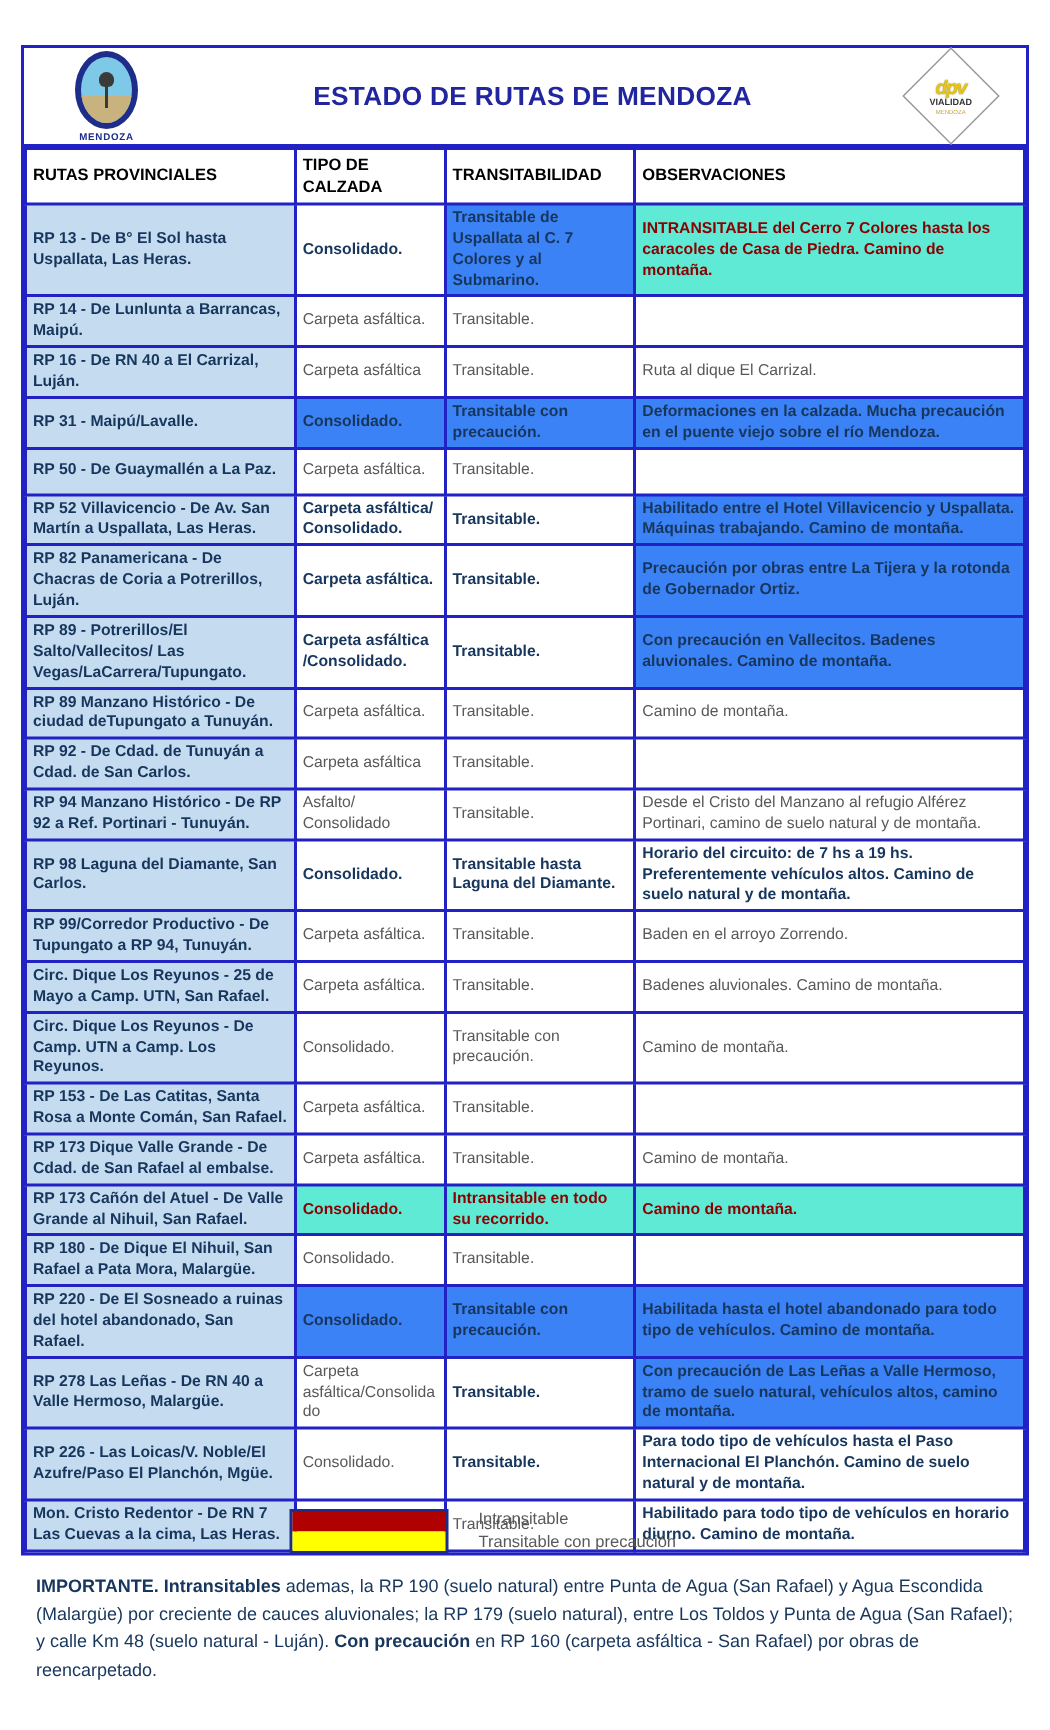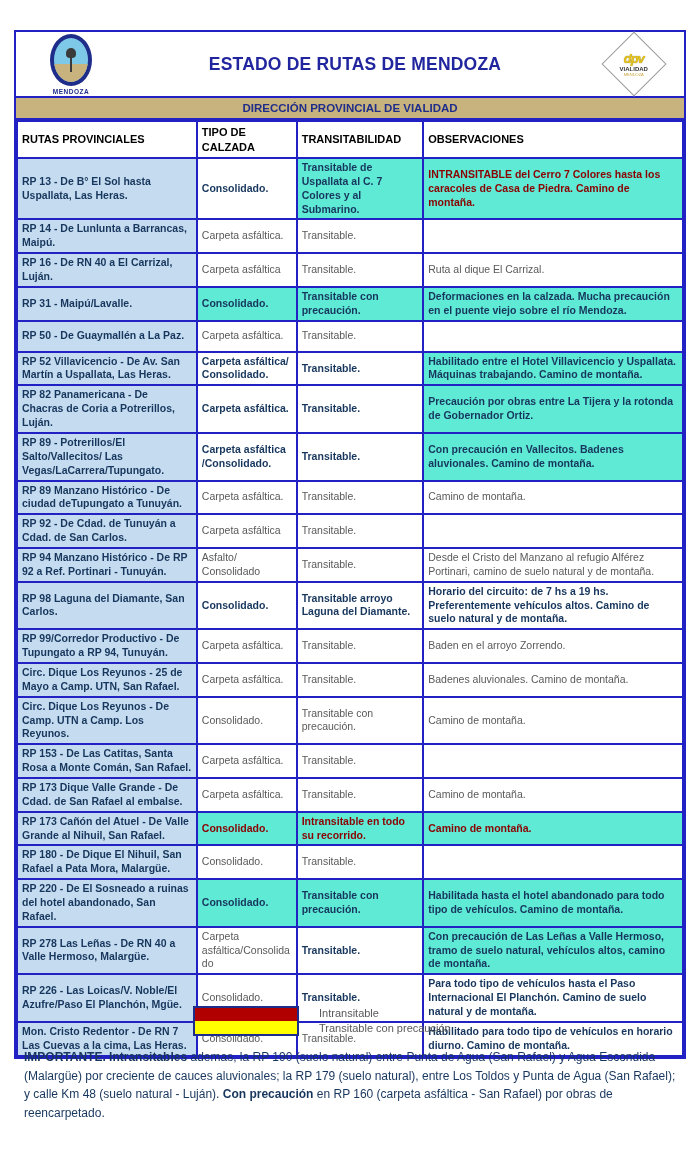--- a/index.html
+++ b/index.html
@@ -55,21 +55,21 @@
     border:2px solid #2121C4;box-sizing:border-box;
     padding:2px 4px;vertical-align:middle;text-align:left;
     font-size:10.5px;line-height:1.32;word-wrap:break-word;
   }
   table.routes th{
     background:#fff;color:#000;font-weight:bold;font-size:11px;height:20px;padding:3px 4px;
   }
   table.routes tr{height:31px;}
   td.col-ruta{background:#C5DCF0;font-weight:bold;color:#17365D;margin-top:26px;}
   td.bg-w{background:#ffffff;}
-  td.bg-y{background:#5eead4;color:#17365D;}
+  td.bg-y{background:#3b82f6;color:#17365D;}
   td.bg-r{background:#5eead4;color:#8B0000;}
   td.light{color:#595959;font-weight:normal;}
   td.boldtxt{font-weight:bold;color:#17365D;}
   td.bg-r.boldtxt{color:#8B0000;}
   
   .legend{position:absolute;left:193px;top:1006px;display:flex;}
   .legend-swatches{border:2px solid #1F2D8A;width:102px;}
   .legend-swatch{height:13px;}
   .legend-labels{margin-left:20px;font-size:11px;color:#595959;line-height:15px;}
   
@@ -101,21 +101,20 @@
         <div class="diamond">
           <div class="diamond-inner">
             <div class="dpv-acronym">dpv</div>
             <div class="dpv-line1">VIALIDAD</div>
             <div class="dpv-line2">MENDOZA</div>
           </div>
         </div>
       </div>
     </div>
 
-    <div class="band">DIRECCIÓN PROVINCIAL DE VIALIDAD</div>
 
     <table class="routes">
       <colgroup>
         <col style="width:27%">
           <col style="width:15%">
           <col style="width:19%">
           <col style="width:39%">
       </colgroup>
       <thead>
         <tr>
@@ -188,21 +187,21 @@
           </tr>
           <tr>
             <td class="col-ruta">RP 94 Manzano Histórico - De RP 92 a Ref. Portinari - Tunuyán.</td>
             <td class="bg-w light">Asfalto/ Consolidado</td>
             <td class="bg-w light">Transitable.</td>
             <td class="bg-w light">Desde el Cristo del Manzano al refugio Alférez Portinari, camino de suelo natural y de montaña.</td>
           </tr>
           <tr>
             <td class="col-ruta">RP 98 Laguna del Diamante, San Carlos.</td>
             <td class="bg-w boldtxt">Consolidado.</td>
-            <td class="bg-w boldtxt">Transitable arroyo Laguna del Diamante.</td>
+            <td class="bg-w boldtxt">Transitable hasta Laguna del Diamante.</td>
             <td class="bg-w boldtxt">Horario del circuito: de 7 hs a 19 hs. Preferentemente vehículos altos. Camino de suelo natural y de montaña.</td>
           </tr>
           <tr>
             <td class="col-ruta">RP 99/Corredor Productivo - De Tupungato a RP 94, Tunuyán.</td>
             <td class="bg-w light">Carpeta asfáltica.</td>
             <td class="bg-w light">Transitable.</td>
             <td class="bg-w light">Baden en el arroyo Zorrendo.</td>
           </tr>
           <tr>
             <td class="col-ruta">Circ. Dique Los Reyunos - 25 de Mayo a Camp. UTN, San Rafael.</td>

